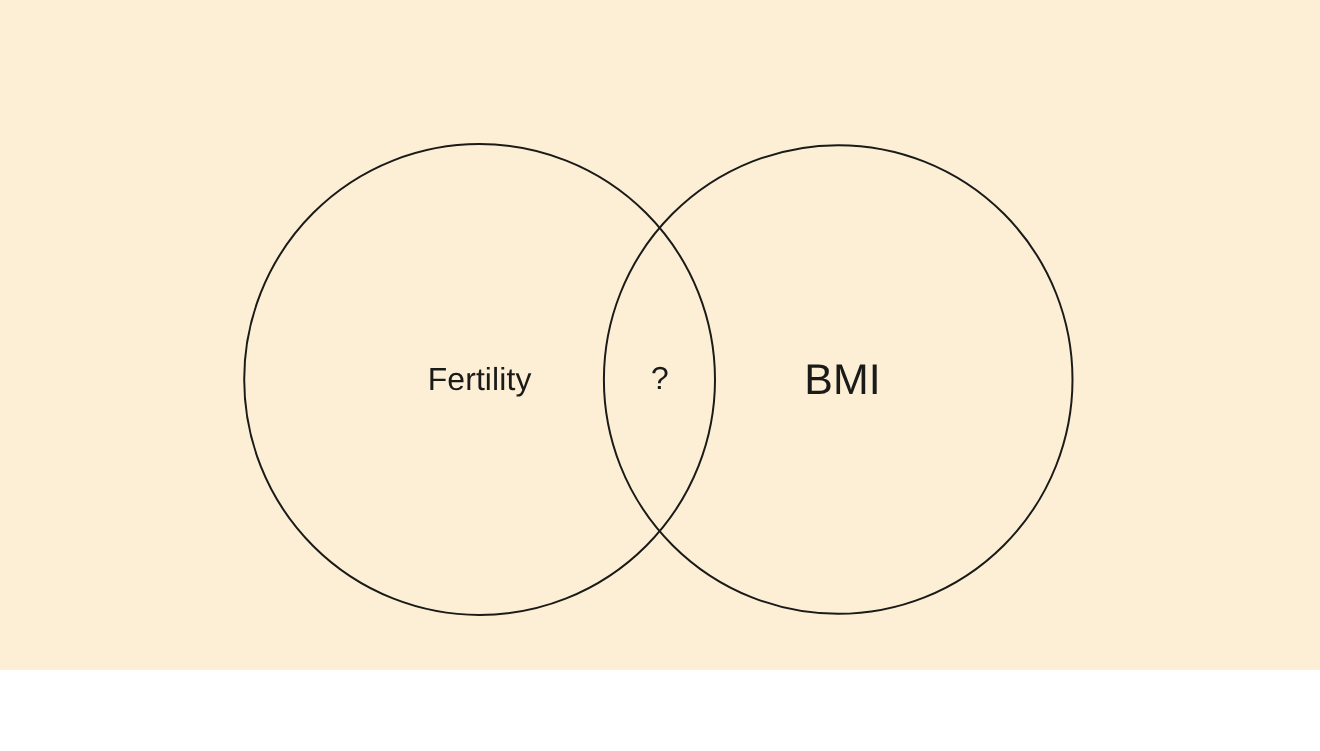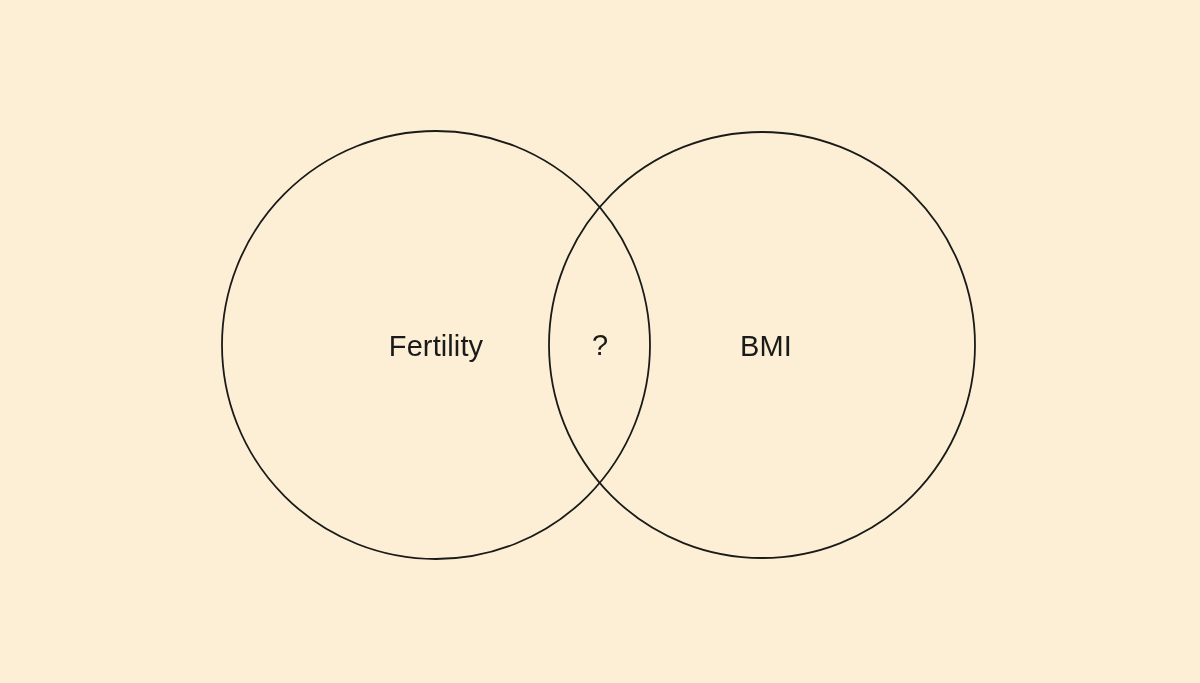--- a/index.html
+++ b/index.html
@@ -9,21 +9,21 @@
   }
   body {
     width: 1200px;
     height: 683px;
     overflow: hidden;
     font-family: "Liberation Sans", sans-serif;
   }
   #venn-stage {
     position: relative;
     width: 1200px;
-    height: 683px;
+    height: 609px;
     background: #FCEFD5;
   }
   #venn-svg {
     position: absolute;
     top: 0;
     left: 0;
     width: 1200px;
     height: 683px;
     display: block;
   }
@@ -44,21 +44,21 @@
     user-select: none;
   }
   #label-left {
     left: 436px;
     top: 346px;
     font-size: 29px;
   }
   #label-right {
     left: 766px;
     top: 346px;
-    font-size: 29px;
+    font-size: 39px;
   }
   #label-intersection {
     left: 600px;
     top: 345px;
     font-size: 29px;
   }
 </style>
 </head>
 <body>
 

